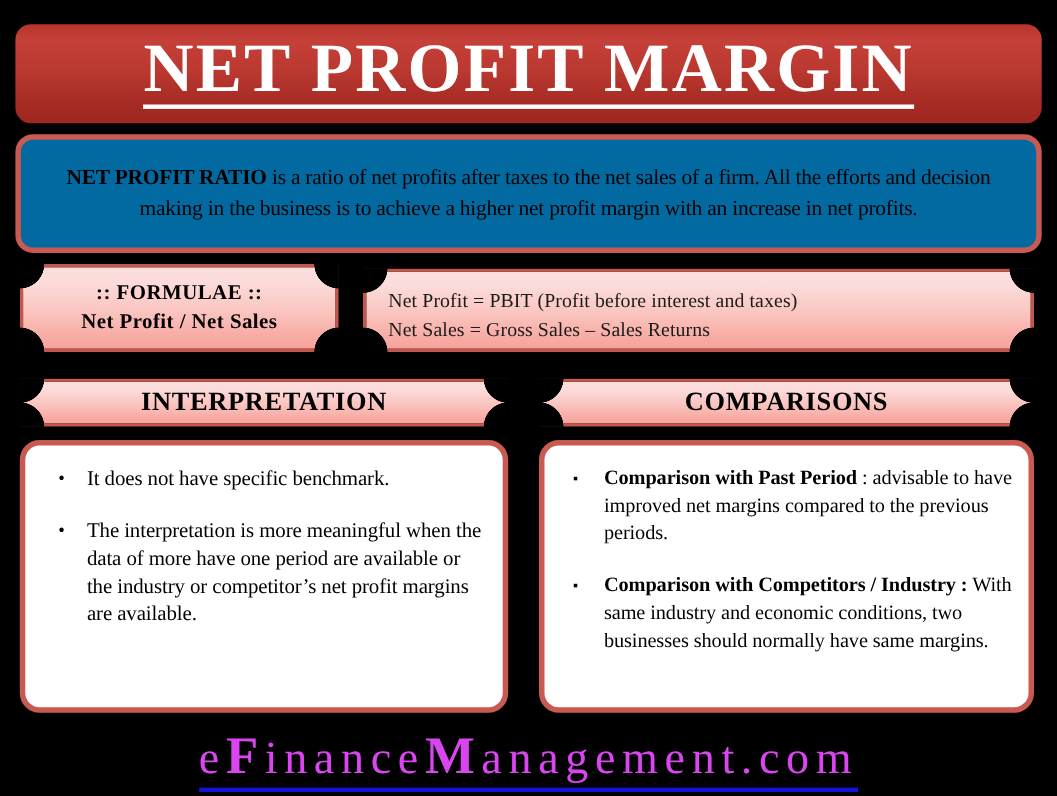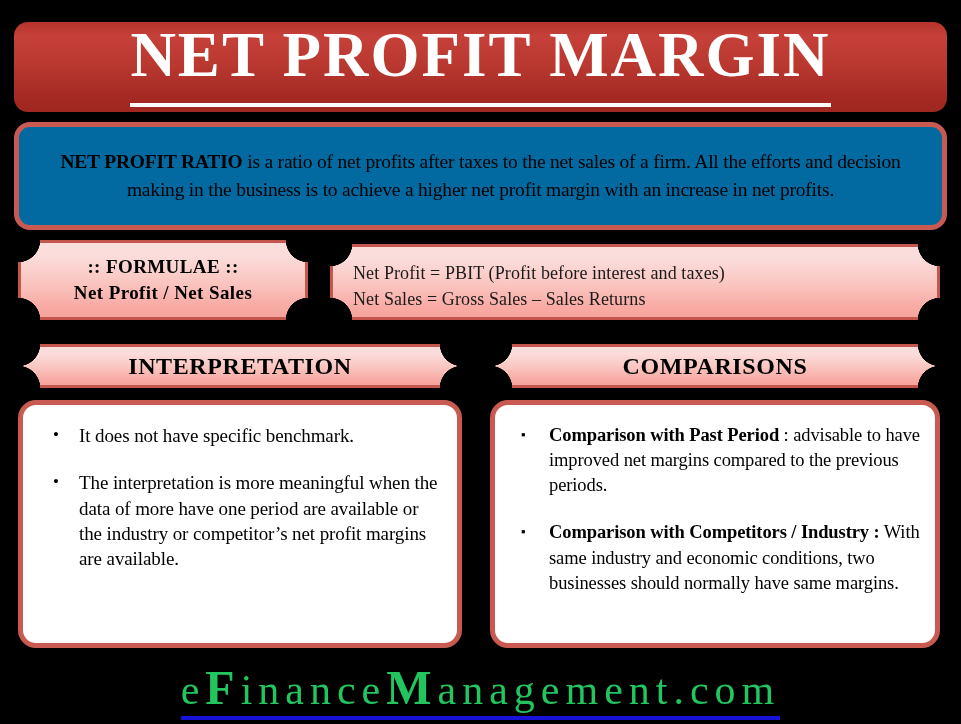--- a/index.html
+++ b/index.html
@@ -45,21 +45,21 @@
     justify-content: center;
   }
   .title-text {
     color: #ffffff;
     font-size: 63px;
     font-weight: 700;
     letter-spacing: 2px;
     line-height: 1;
     font-family: "Liberation Serif", "DejaVu Serif", serif;
     border-bottom: 4px solid #ffffff;
-    padding-bottom: 16px;
+    padding-bottom: 1px;
     margin-top: -4px;
     white-space: nowrap;
   }
 
   
   .desc-box {
     position: absolute;
     left: 14px;
     top: 122px;
     width: 933px;
@@ -212,21 +212,21 @@
     position: absolute;
     left: 0;
     top: 662px;
     width: 961px;
     height: 60px;
     display: flex;
     align-items: center;
     justify-content: center;
   }
   .footer-text {
-    color: #22c55e;
+    color: #d946ef;
     font-size: 42px;
     letter-spacing: 6px;
     line-height: 1;
     border-bottom: 4px solid #1811d8;
     padding-bottom: 4px;
     white-space: nowrap;
     font-family: "Liberation Serif", "DejaVu Serif", serif;
   }
   .footer-text .cap {
     font-weight: 700;

